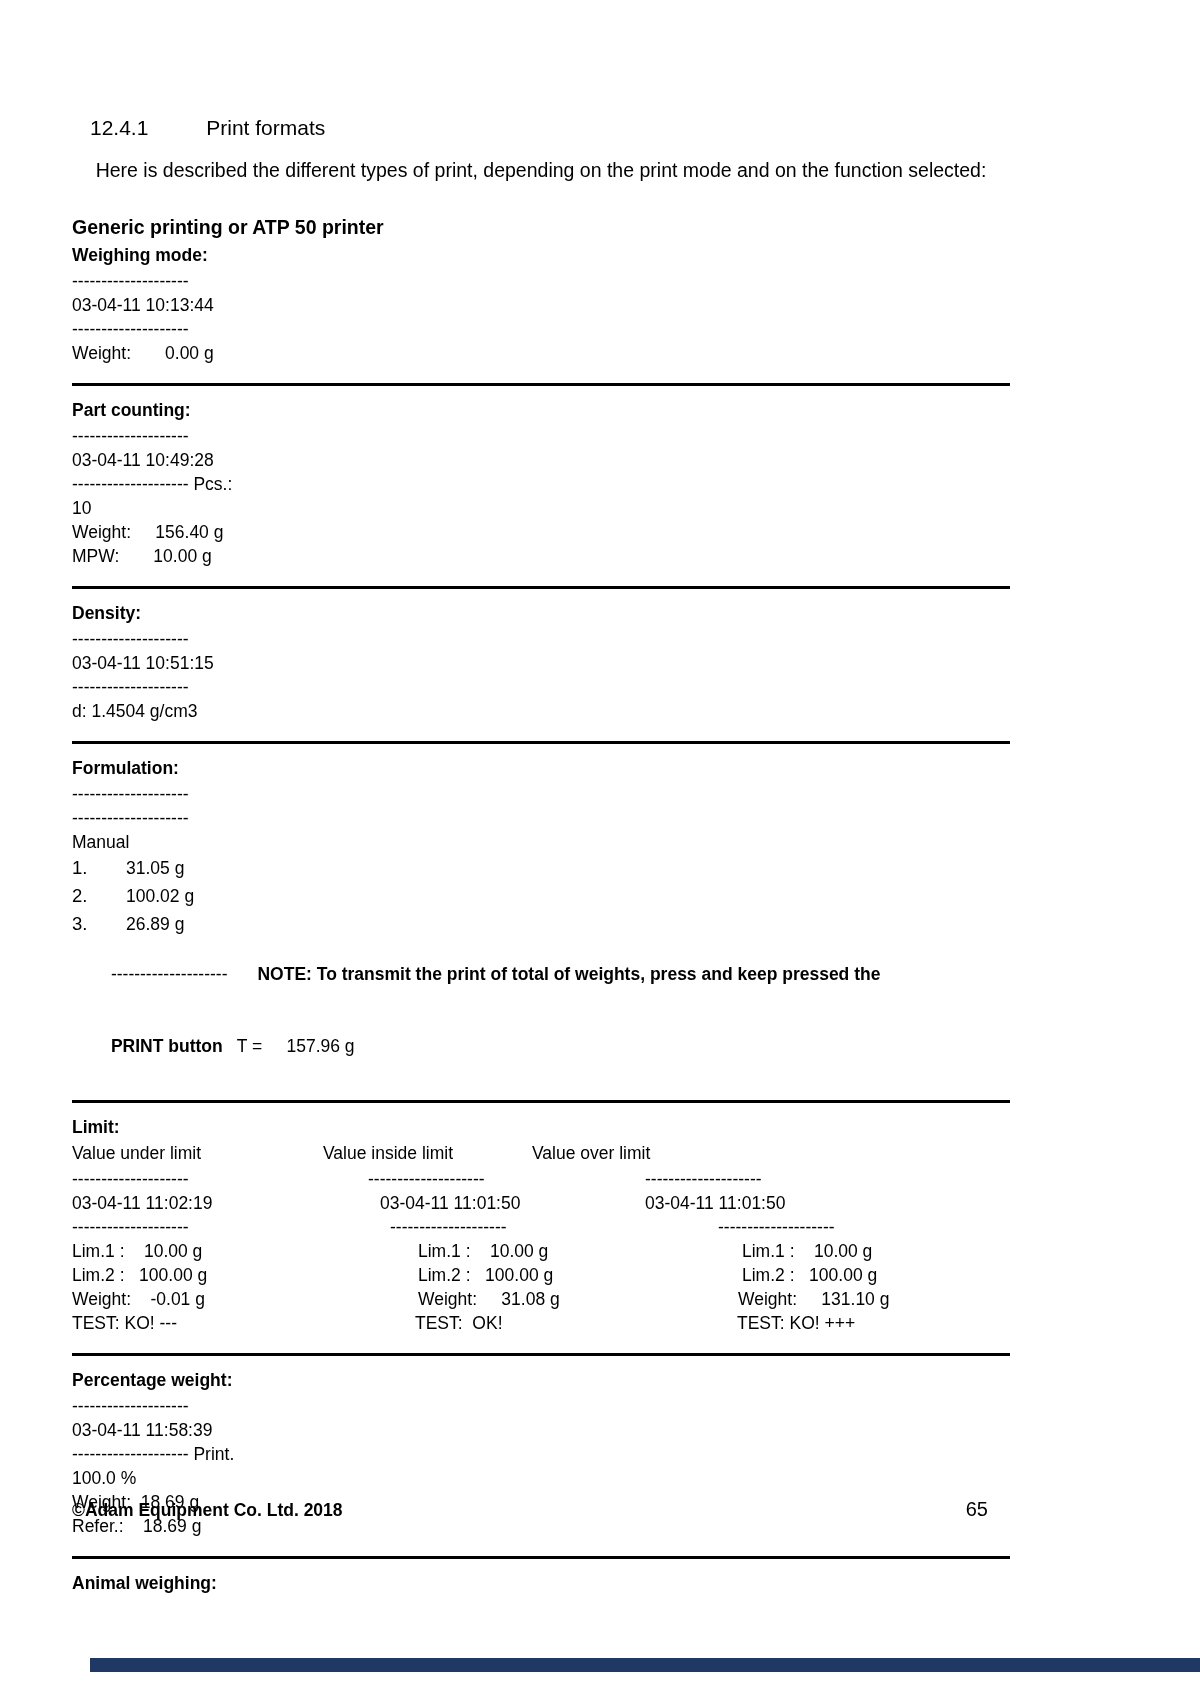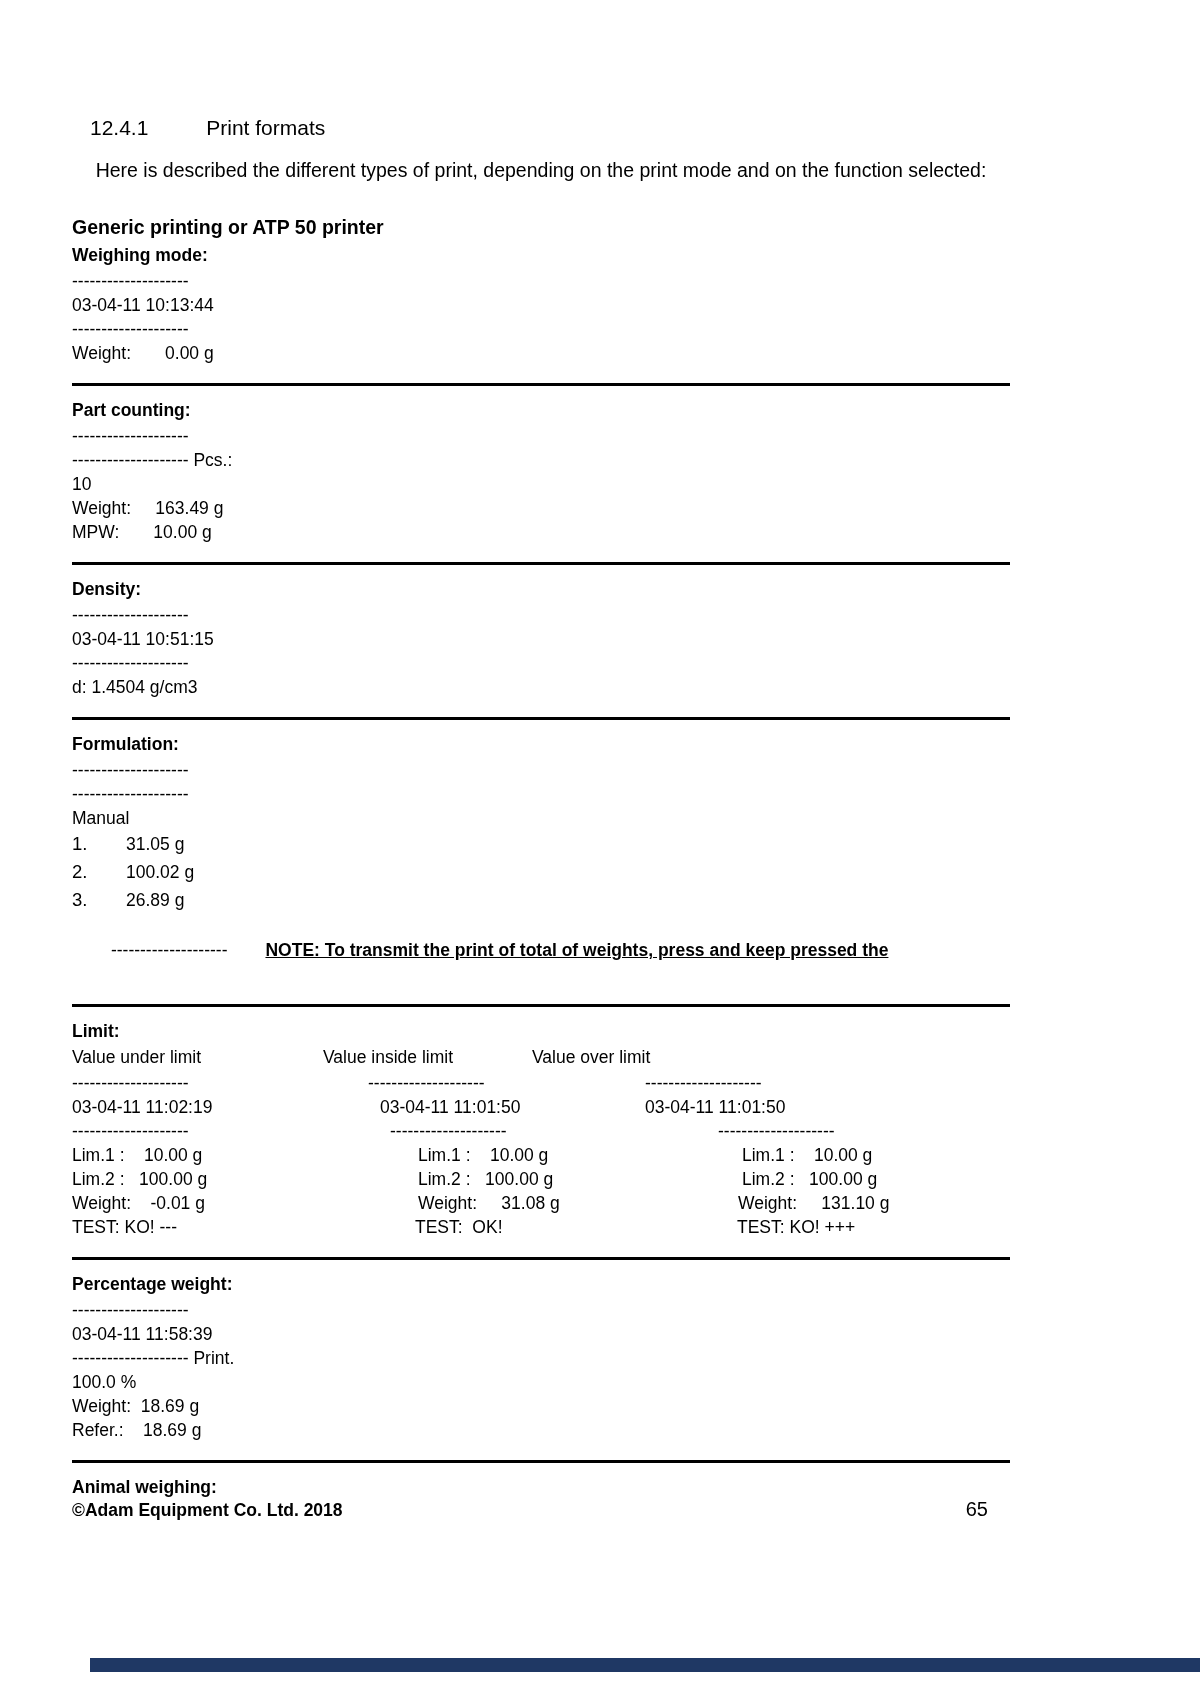--- a/index.html
+++ b/index.html
@@ -26,21 +26,21 @@
 
   .line { font-size: 17.5px; line-height: 24px; white-space: pre; }
 
   .rule { border-top: 3px solid #000000; margin: 18px 0 14px 0; }
 
   .b { font-weight: bold; }
 
   .fitem { display: flex; font-size: 17.5px; line-height: 28px; }
   .fitem .fnum { width: 54px; font-size: 18.5px; }
 
-  .noteline .note { margin-left: 38px; font-weight: bold; text-decoration: underline; }
+  .noteline .note { margin-left: 30px; font-weight: bold; }
   .tval { margin-left: 14px; }
 
   .limit-headers { display: flex; font-size: 17.5px; line-height: 24px; margin-bottom: 2px; }
   .lh1 { width: 251px; }
   .lh2 { width: 209px; }
   .lh3 { flex: 1; }
 
   .limit-cols { display: flex; }
   .lcol1 { width: 296px; }
   .lcol2 { width: 277px; }
@@ -99,23 +99,24 @@
       <div class="line">03-04-11 10:13:44</div>
       <div class="line">--------------------</div>
       <div class="line">Weight:       0.00 g</div>
     </section>
 
     <div class="rule"></div>
 
     <section>
       <h3 class="block-heading">Part counting:</h3>
       <div class="line">--------------------</div>
+      <div class="line">03-04-11 10:49:28</div>
       <div class="line">-------------------- Pcs.:</div>
       <div class="line">10</div>
-      <div class="line">Weight:     163.49 g</div>
+      <div class="line">Weight:     156.40 g</div>
       <div class="line">MPW:       10.00 g</div>
     </section>
 
     <div class="rule"></div>
 
     <section>
       <h3 class="block-heading">Density:</h3>
       <div class="line">--------------------</div>
       <div class="line">03-04-11 10:51:15</div>
       <div class="line">--------------------</div>
@@ -138,20 +139,23 @@
         <span class="fnum">2.</span>
         <span>100.02 g</span>
       </div>
       <div class="fitem">
         <span class="fnum">3.</span>
         <span>26.89 g</span>
       </div>
 
       <div class="line noteline">
         <span>--------------------</span><span class="note">NOTE: To transmit the print of total of weights, press and keep pressed the</span>
+      </div>
+      <div class="line">
+        <span class="b">PRINT button</span><span class="tval">T =     157.96 g</span>
       </div>
     </section>
 
     <div class="rule"></div>
 
     <section>
       <h3 class="block-heading">Limit:</h3>
       <div class="limit-headers">
         <span class="lh1">Value under limit</span>
         <span class="lh2">Value inside limit</span>

